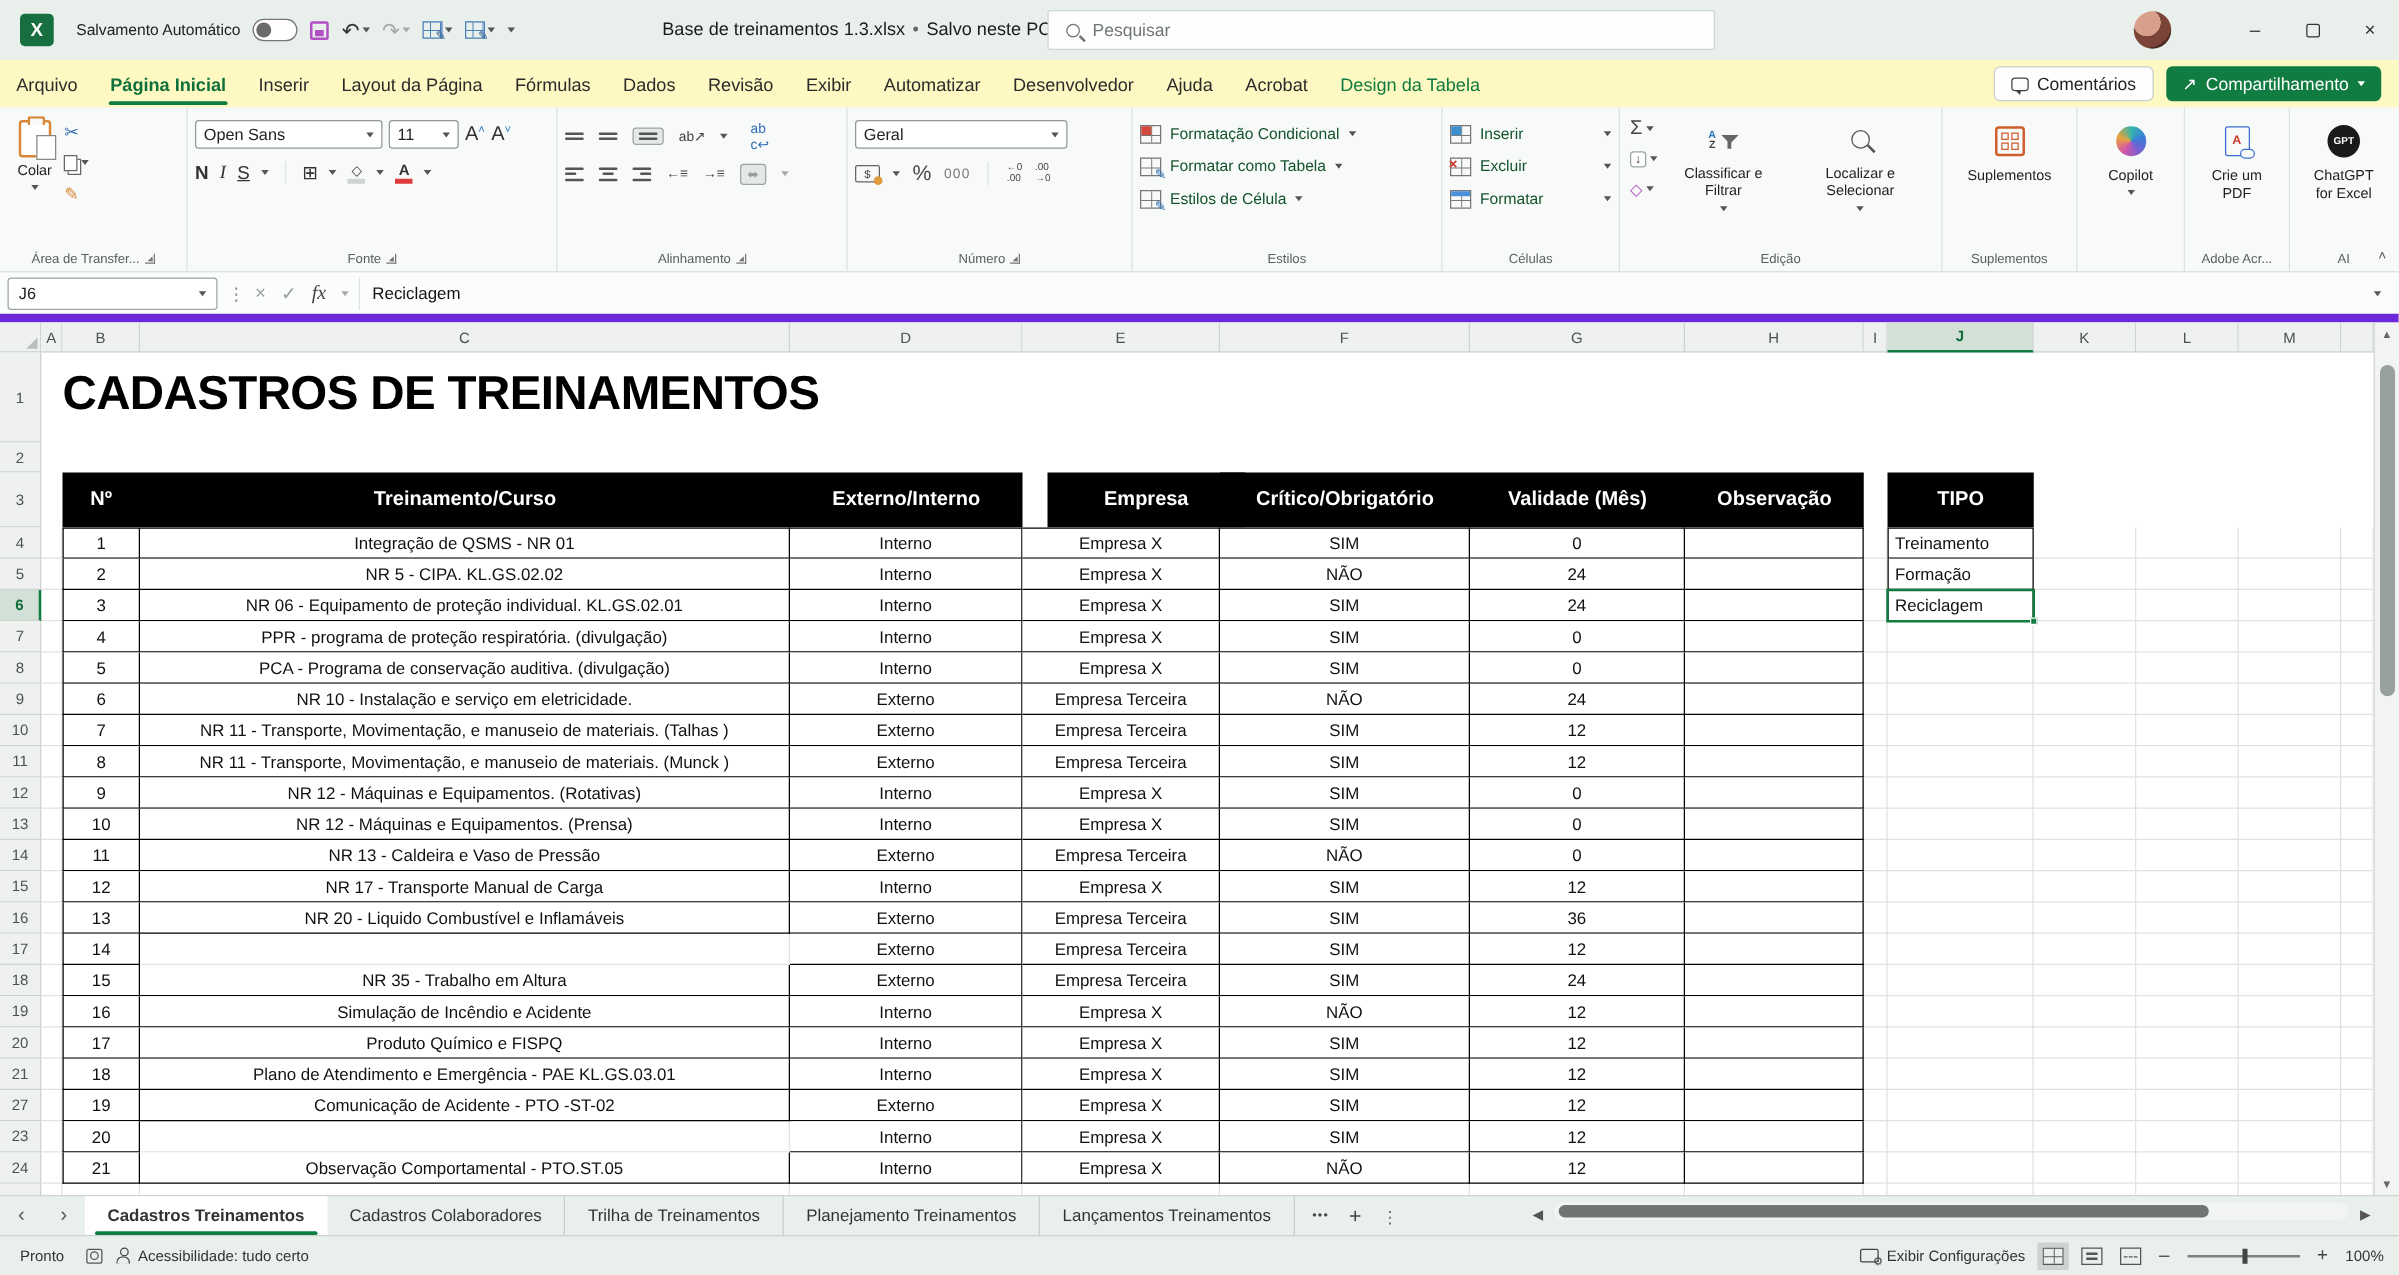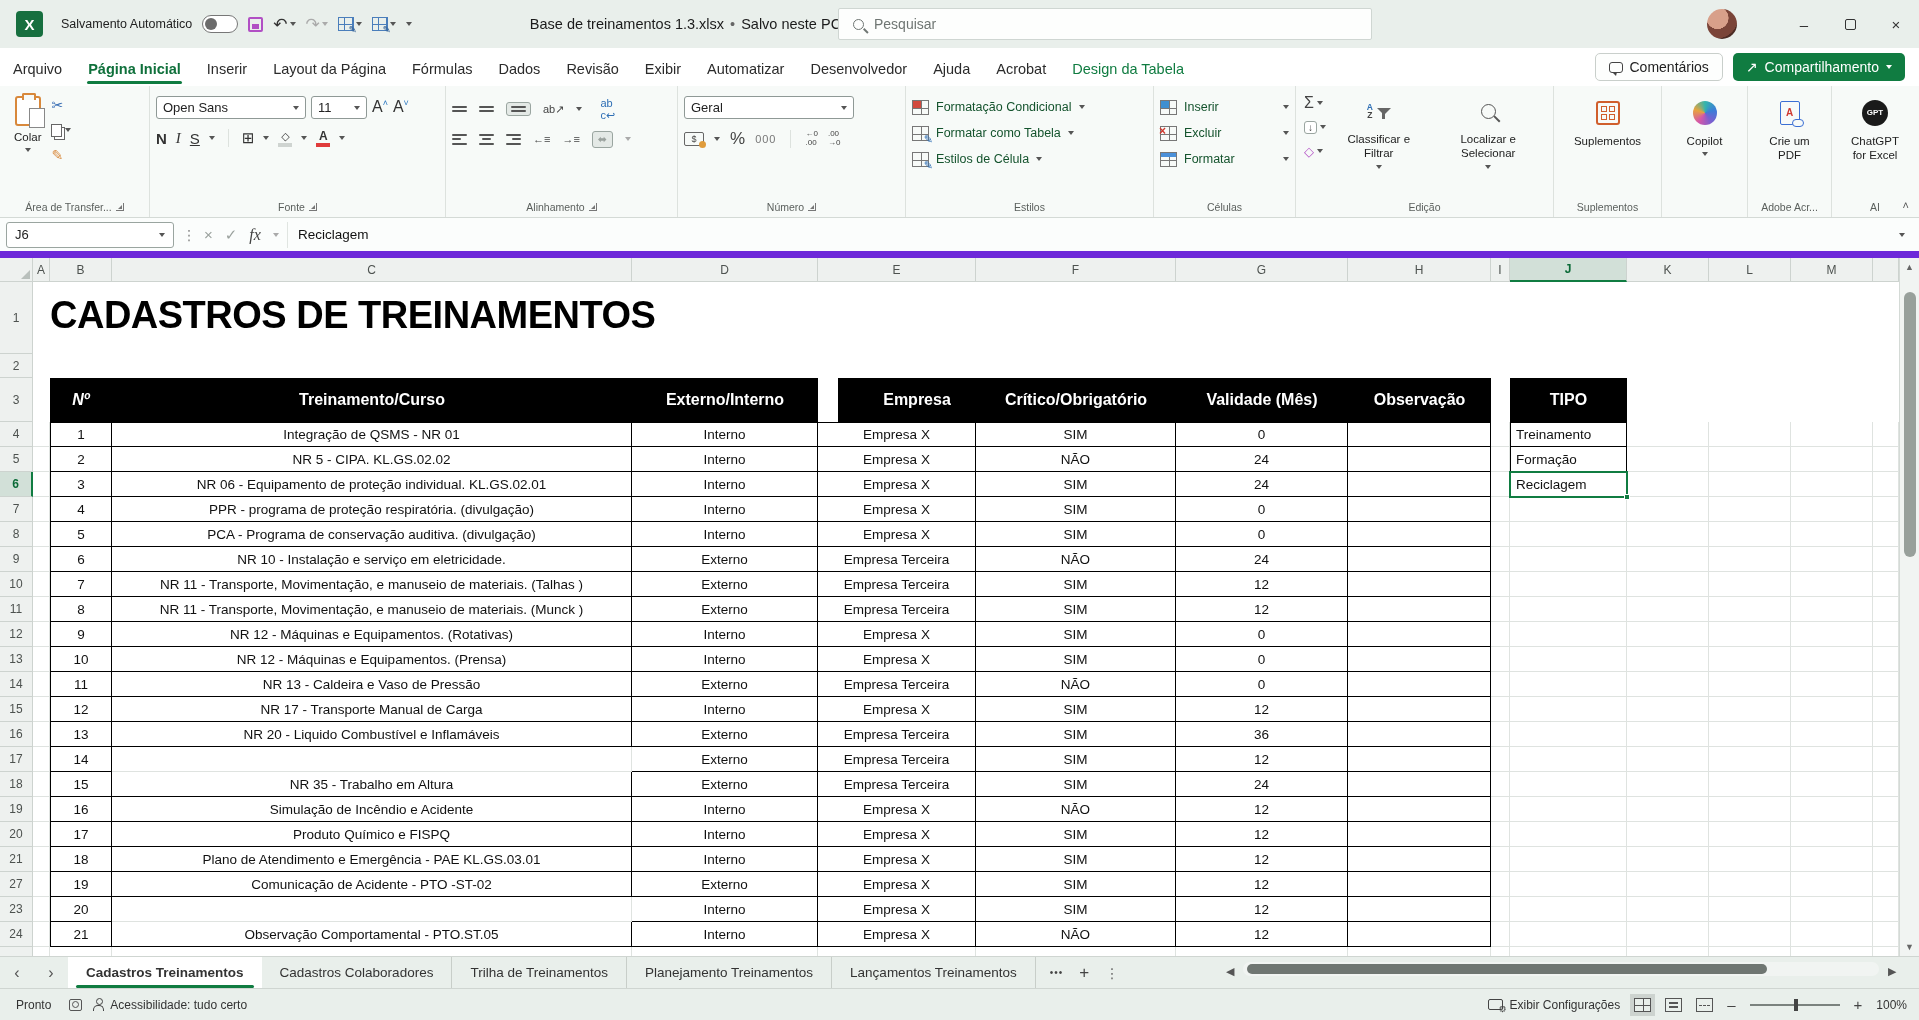--- a/index.html
+++ b/index.html
@@ -25,21 +25,21 @@
   .doc-title{display:flex;align-items:center;gap:6px;margin-left:118px;font-size:14.5px;color:#1b1b1b;white-space:nowrap}
   #searchbox{position:absolute;left:838px;top:8px;width:534px;height:32px;background:#fdfefd;border:1px solid #cfd6d2;border-radius:2px;display:flex;align-items:center;gap:10px;padding:0 14px;color:#6f7673;font-size:14px}
   .mag{width:11px;height:11px;border:1.5px solid #6f7673;border-radius:50%;position:relative;flex:0 0 auto}
   .mag::after{content:"";position:absolute;width:6px;height:1.5px;background:#6f7673;transform:rotate(45deg);left:9px;top:10px}
   #avatar{position:absolute;left:1707px;top:9px;width:30px;height:30px;border-radius:50%;background:radial-gradient(circle at 35% 30%,#d8a08a 0 38%,#7a4438 39% 70%,#4c2b24 71%)}
   .wbtns{position:absolute;right:0;top:0;height:48px;display:flex}
   .wbtn{width:46px;height:48px;display:flex;align-items:center;justify-content:center;font-size:15px;color:#333}
   .maxbox{width:11px;height:11px;border:1.2px solid #333;border-radius:2px}
 
   
-  #tabrow{position:absolute;top:48px;left:0;width:1919px;height:38px;display:flex;align-items:flex-end;background:#ffffff}
+  #tabrow{position:absolute;top:48px;left:0;width:1919px;height:38px;display:flex;align-items:flex-end;background:#fef9c3}
   .rtab{font-size:14.5px;color:#2b2b2b;padding:7px 13px 9px;position:relative;white-space:nowrap}
   .rtab.active{font-weight:bold;color:#0f703b}
   .rtab.active::after{content:"";position:absolute;left:12px;right:12px;bottom:2px;height:3px;background:#107c41;border-radius:2px}
   .rtab.context{color:#107c41}
   #tabrow .right{margin-left:auto;display:flex;align-items:center;gap:10px;padding-right:14px;padding-bottom:5px}
   .btn-comments{display:flex;align-items:center;gap:7px;background:#fdfefd;border:1px solid #c9cfcb;border-radius:5px;padding:5px 13px;font-size:14px;color:#222}
   .bubble{width:14px;height:11px;border:1.4px solid #444;border-radius:3px;position:relative}
   .bubble::after{content:"";position:absolute;left:2px;bottom:-4px;border-left:4px solid transparent;border-right:1px solid transparent;border-top:4px solid #444}
   .btn-share{display:flex;align-items:center;gap:7px;background:#107c41;border-radius:5px;padding:6px 13px;font-size:14px;color:#fff}
 
@@ -596,21 +596,21 @@
     <div class="rowhead" style="left: 0px; top: 489px; width: 33px; height: 25px; position: absolute;">17</div>
     <div class="rowhead" style="left: 0px; top: 514px; width: 33px; height: 25px; position: absolute;">18</div>
     <div class="rowhead" style="left: 0px; top: 539px; width: 33px; height: 25px; position: absolute;">19</div>
     <div class="rowhead" style="left: 0px; top: 564px; width: 33px; height: 25px; position: absolute;">20</div>
     <div class="rowhead" style="left: 0px; top: 589px; width: 33px; height: 25px; position: absolute;">21</div>
     <div class="rowhead" style="left: 0px; top: 614px; width: 33px; height: 25px; position: absolute;">27</div>
     <div class="rowhead" style="left: 0px; top: 639px; width: 33px; height: 25px; position: absolute;">23</div>
     <div class="rowhead" style="left: 0px; top: 664px; width: 33px; height: 25px; position: absolute;">24</div>
     <div class="rowhead" style="left: 0px; top: 689px; width: 33px; height: 25px; position: absolute;"></div>
     <div class="sheet-title" style="left: 50px; top: 36px; width: 900px; height: 48px; position: absolute;">CADASTROS DE TREINAMENTOS</div>
-    <div class="th" style="left: 50px; top: 120px; width: 62px; height: 44px; position: absolute; font-style: italic;">Nº</div>
+    <div class="th" style="left: 50px; top: 120px; width: 62px; height: 44px; position: absolute;">Nº</div>
     <div class="th" style="left: 632px; top: 120px; width: 186px; height: 44px; position: absolute;">Externo/Interno</div>
     <div class="th" style="left: 112px; top: 120px; width: 520px; height: 44px; position: absolute;">Treinamento/Curso</div>
     <div class="th" style="left: 838px; top: 120px; width: 158px; height: 44px; position: absolute;">Empresa</div>
     <div class="th" style="left: 976px; top: 120px; width: 200px; height: 44px; position: absolute;">Crítico/Obrigatório</div>
     <div class="th" style="left: 1176px; top: 120px; width: 172px; height: 44px; position: absolute;">Validade (Mês)</div>
     <div class="th" style="left: 1348px; top: 120px; width: 143px; height: 44px; position: absolute;">Observação</div>
     <div class="th" style="left: 1510px; top: 120px; width: 117px; height: 44px; position: absolute;">TIPO</div>
     <div class="td" style="left: 50px; top: 164px; width: 62px; height: 25px; position: absolute; border-left: 1px solid rgb(0, 0, 0); border-top: 1px solid rgb(0, 0, 0);">1</div>
     <div class="td" style="left: 112px; top: 164px; width: 520px; height: 25px; position: absolute; border-top: 1px solid rgb(0, 0, 0);">Integração de QSMS -  NR 01</div>
     <div class="td" style="left: 632px; top: 164px; width: 186px; height: 25px; position: absolute; border-top: 1px solid rgb(0, 0, 0);">Interno</div>

